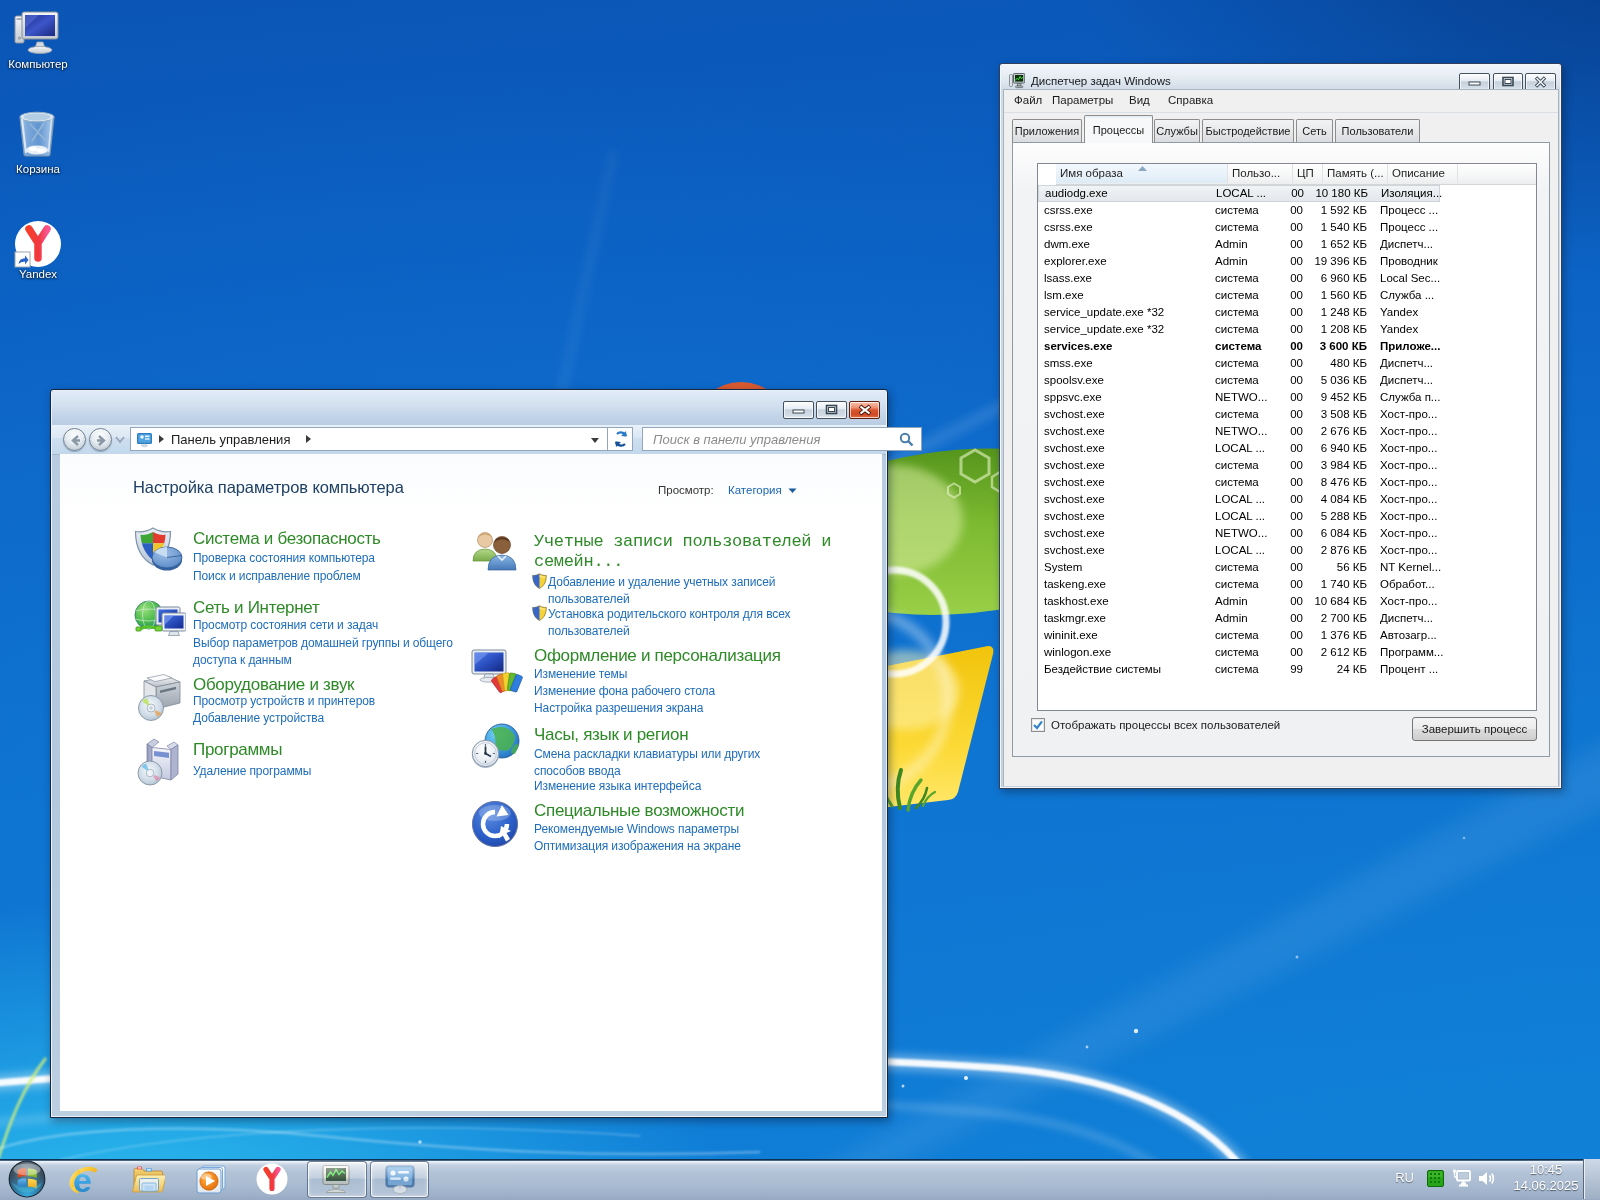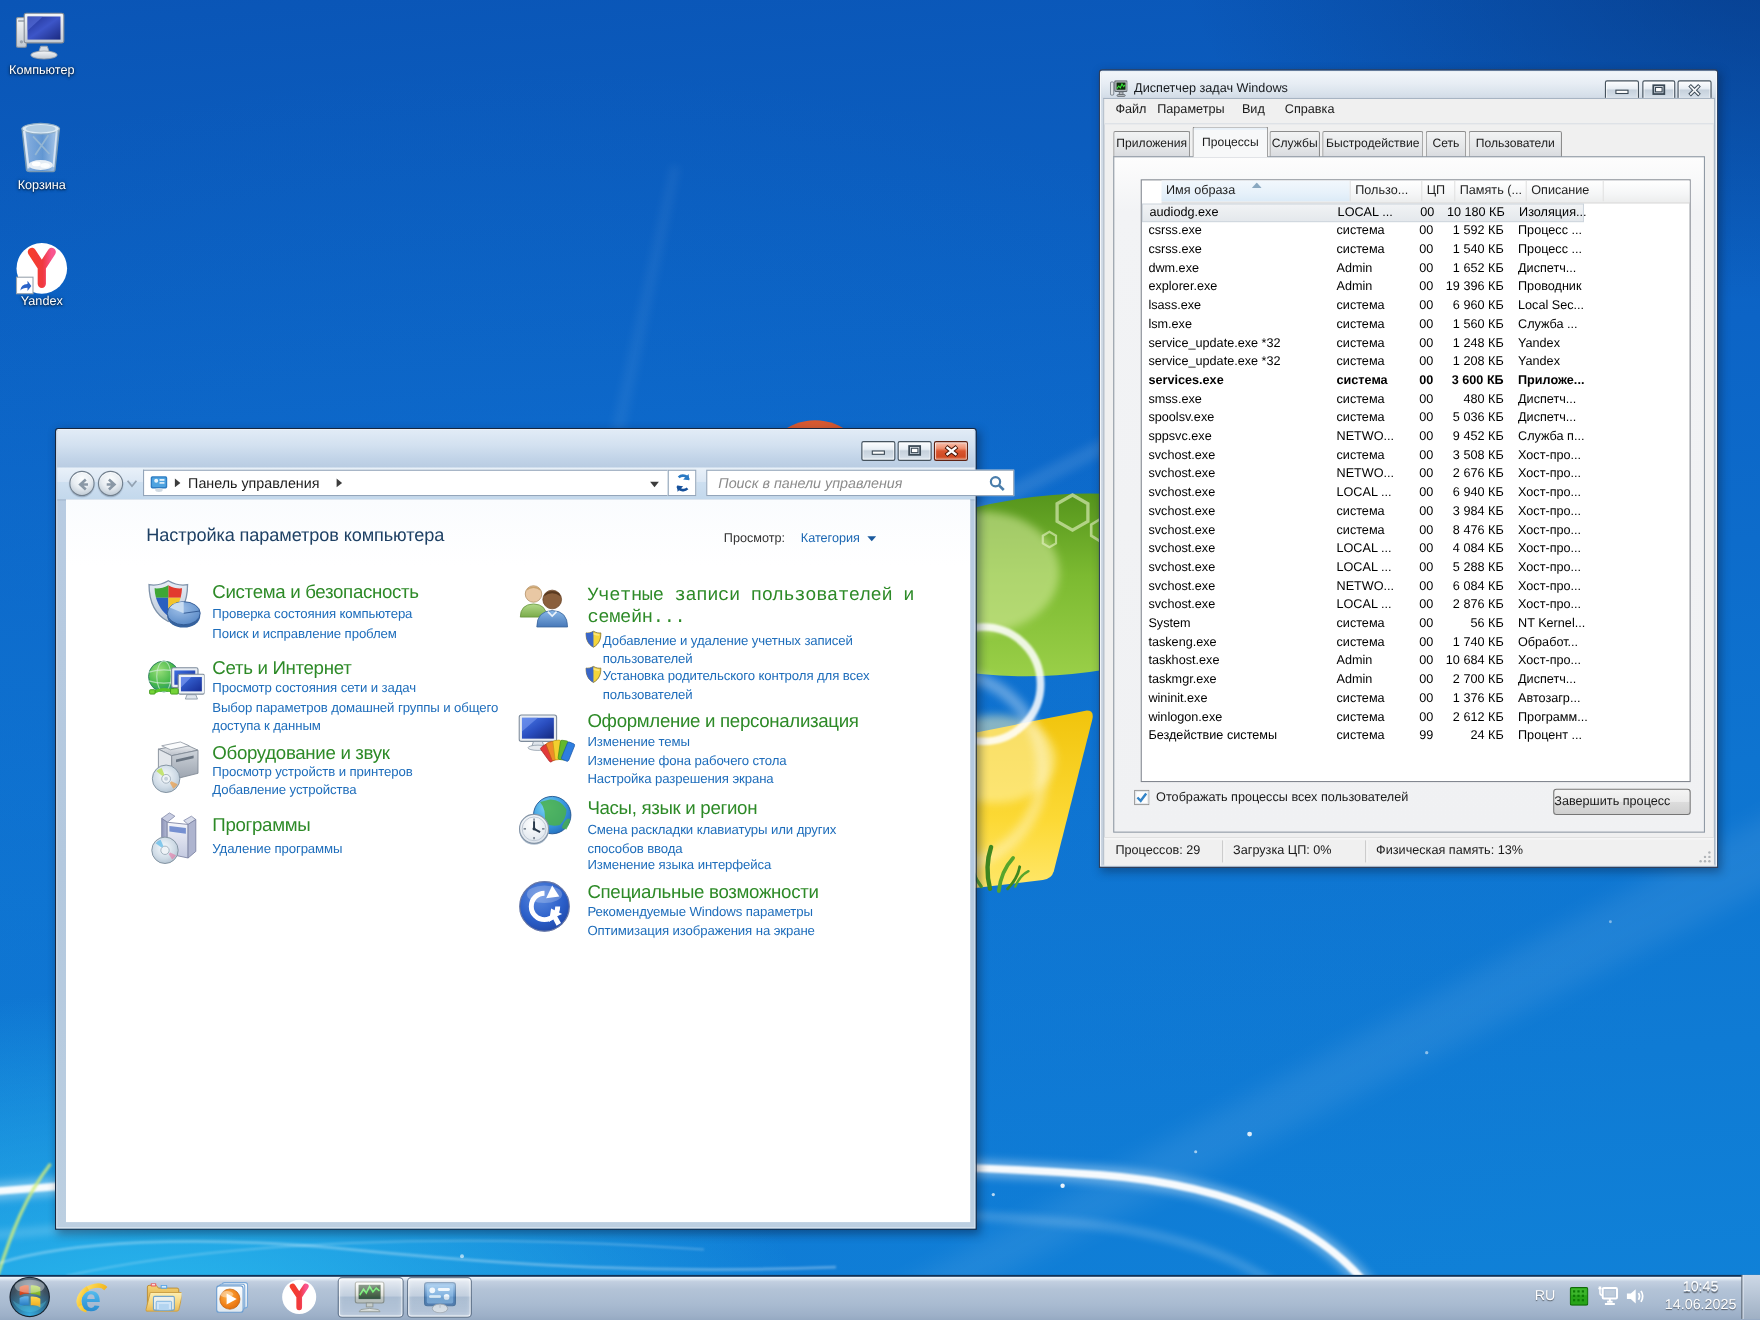--- a/index.html
+++ b/index.html
@@ -88,21 +88,21 @@
   padding:3px 0 0 4px;color:#1f1f1f;}
 #tmhead .hc.sorted{background:linear-gradient(180deg,#f2f8fd,#e7f1fa 60%,#dcebf7);}
 .prow{position:absolute;left:0;height:17px;width:496px;}
 .prow div{position:absolute;top:2px;white-space:nowrap;}
 .prow .c0{left:6px;}.prow .c1{left:177px;}.prow .c2{left:237px;width:28px;text-align:right;}
 .prow .c3{left:267px;width:62px;text-align:right;}.prow .c4{left:342px;}
 .prow.sel{background:linear-gradient(180deg,#f1f3f5,#e4e8ec);border:1px solid #ccd4dc;height:15px;width:400px;}
 .prow.sel div{top:1px;}
 #tmcheck{position:absolute;left:18px;top:575px;display:flex;align-items:center;font-size:11.5px;color:#1a1a1a;}
 #endbtn{position:absolute;left:399px;top:574px;width:125px;height:24px;box-sizing:border-box;
-  border:1px solid #757575;border-radius:3px;font-size:11.5px;color:#1a1a1a;padding-top:5px;
+  border:1px solid #757575;border-radius:3px;font-size:11.5px;color:#1a1a1a;text-align:center;padding-top:5px;
   background:linear-gradient(180deg,#f4f4f4,#ebebeb 48%,#dcdcdc 52%,#cfcfcf);}
 #tmstatus{position:absolute;left:0;top:671px;width:100%;height:25px;background:#f0f0f0;
   border-top:1px solid #dfdfdf;box-shadow:inset 0 1px 0 #fff;font-size:11.5px;color:#1a1a1a;}
 #tmstatus span{position:absolute;top:5px;}
 #tmstatus .sep{position:absolute;top:2px;height:20px;width:1px;background:#c8c8c8;box-shadow:1px 0 0 #fff;}
 </style></head>
 <body>
 <div id="wall">
 <svg width="1600" height="1200" viewBox="0 0 1600 1200">
   <defs>
@@ -817,37 +817,20 @@
     </div>
     <div id="tmcheck">
       <svg width="14" height="14" style="margin-right:6px;">
         <rect x="0.5" y="0.5" width="13" height="13" fill="#fdfdfd" stroke="#8e8e8e"></rect>
         <rect x="1.5" y="1.5" width="11" height="11" fill="none" stroke="#e4e8ec"></rect>
         <path d="M3 7 L6 10 L11 3.4" fill="none" stroke="#3384c8" stroke-width="2.2"></path>
       </svg>
       Отображать процессы всех пользователей
     </div>
     <div id="endbtn">Завершить процесс</div>
-    </div>
-    <div id="tmstatus">
-      <span style="left:10px;">Процессов: 29</span>
-      <div class="sep" style="left:107px;"></div>
-      <span style="left:117px;">Загрузка ЦП: 0%</span>
-      <div class="sep" style="left:237px;"></div>
-      <span style="left:247px;">Физическая память: 13%</span>
-      <svg width="12" height="12" style="position:absolute;right:2px;bottom:2px;">
-        <g fill="#b0b4b8">
-            <circle cx="10" cy="2" r="1.1"></circle>
-            <circle cx="10" cy="6" r="1.1"></circle>
-            <circle cx="10" cy="10" r="1.1"></circle>
-            <circle cx="6" cy="6" r="1.1"></circle>
-            <circle cx="6" cy="10" r="1.1"></circle>
-            <circle cx="2" cy="10" r="1.1"></circle>
-          </g>
-      </svg>
     </div>
   </div>
 </div>
 
 <div id="taskbar">
   <div id="orb" style="position:absolute;left:8px;top:1px;">
   <svg width="38" height="38">
     <defs>
       <radialGradient id="orbbg" cx="0.5" cy="0.25" r="0.9">
         <stop offset="0" stop-color="#7d8b99"></stop>

